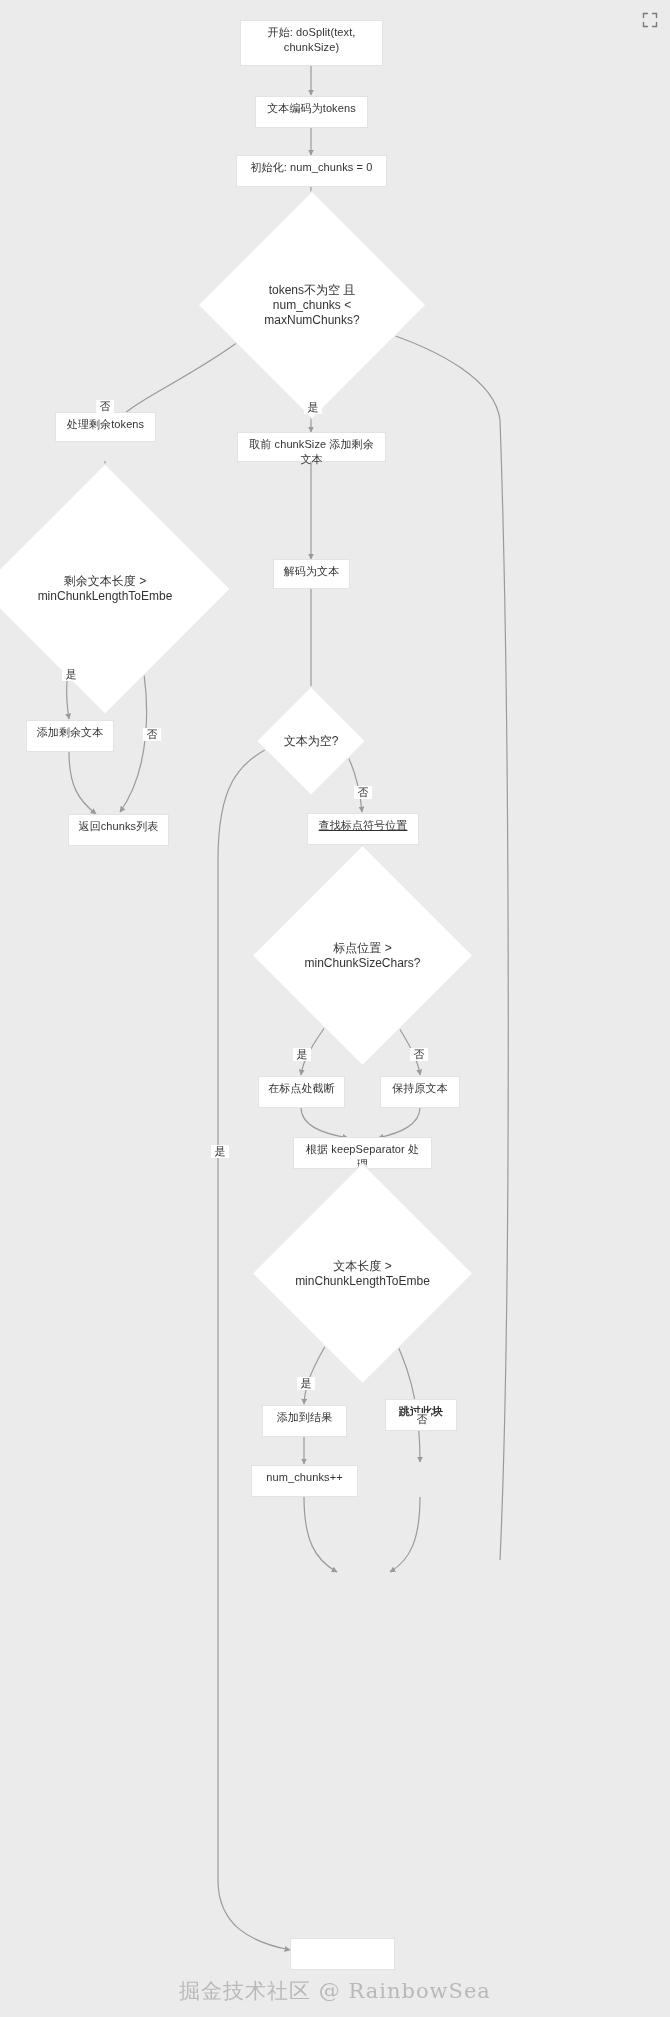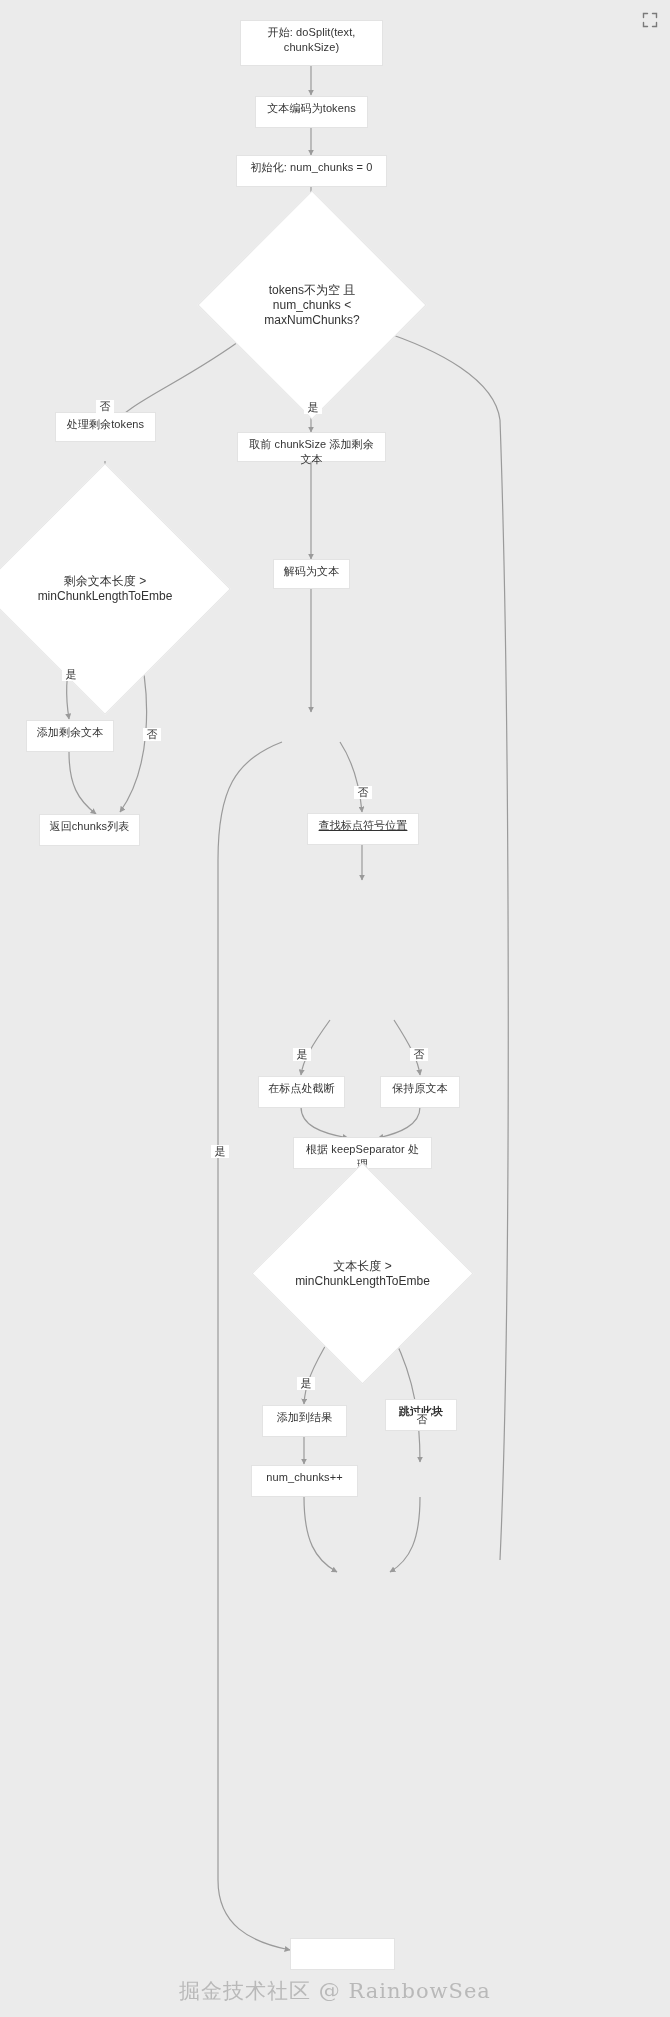--- a/index.html
+++ b/index.html
@@ -163,37 +163,46 @@
   <div class="diamond" style="left:16px;top:500px;width:178px;height:178px;">
     <span class="dshape"></span>
     <span class="dtext">剩余文本长度 &gt;
 minChunkLengthToEmbe</span>
   </div>
 
   <div class="node" style="left:26px;top:720px;width:88px;height:32px;">
     <span>添加剩余文本</span>
   </div>
 
-  <div class="node" style="left:39px;top:814px;width:101px;height:32px;">
+  <div class="node" style="left:68px;top:814px;width:101px;height:32px;">
     <span>返回chunks列表</span>
   </div>
 
   <div class="node" style="left:237px;top:432px;width:149px;height:30px;">
     <span>取前 chunkSize 添加剩余文本</span>
   </div>
 
   <div class="node" style="left:273px;top:559px;width:77px;height:30px;">
     <span>解码为文本</span>
   </div>
 
+  <div class="diamond" style="left:272px;top:702px;width:78px;height:78px;">
+    <span class="dshape"></span>
+    <span class="dtext">文本为空?</span>
+  </div>
 
   <div class="node" style="left:307px;top:813px;width:112px;height:32px;text-decoration:underline;">
     <span>查找标点符号位置</span>
   </div>
 
+  <div class="diamond" style="left:284px;top:877px;width:157px;height:157px;">
+    <span class="dshape"></span>
+    <span class="dtext">标点位置 &gt;
+minChunkSizeChars?</span>
+  </div>
 
   <div class="node" style="left:258px;top:1076px;width:87px;height:32px;">
     <span>在标点处截断</span>
   </div>
 
   <div class="node" style="left:380px;top:1076px;width:80px;height:32px;">
     <span>保持原文本</span>
   </div>
 
   <div class="node" style="left:293px;top:1137px;width:139px;height:32px;">

